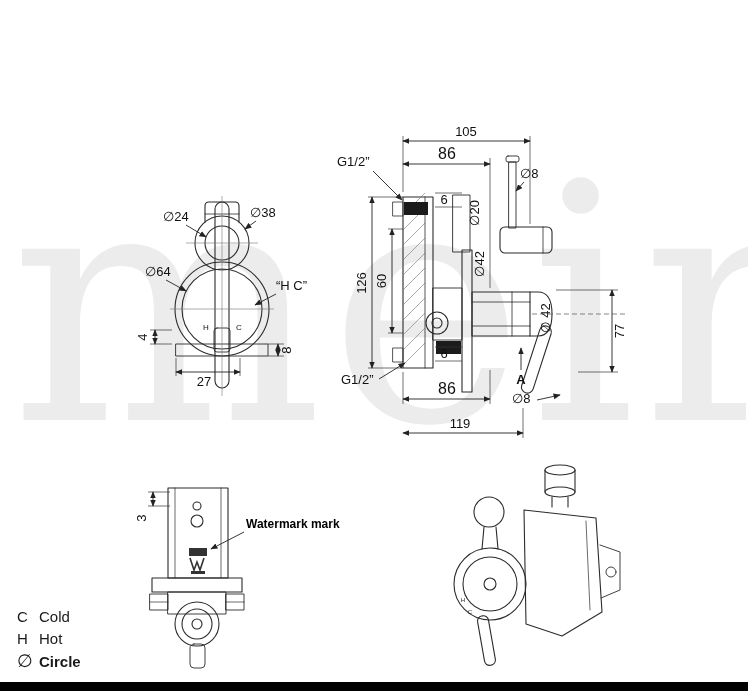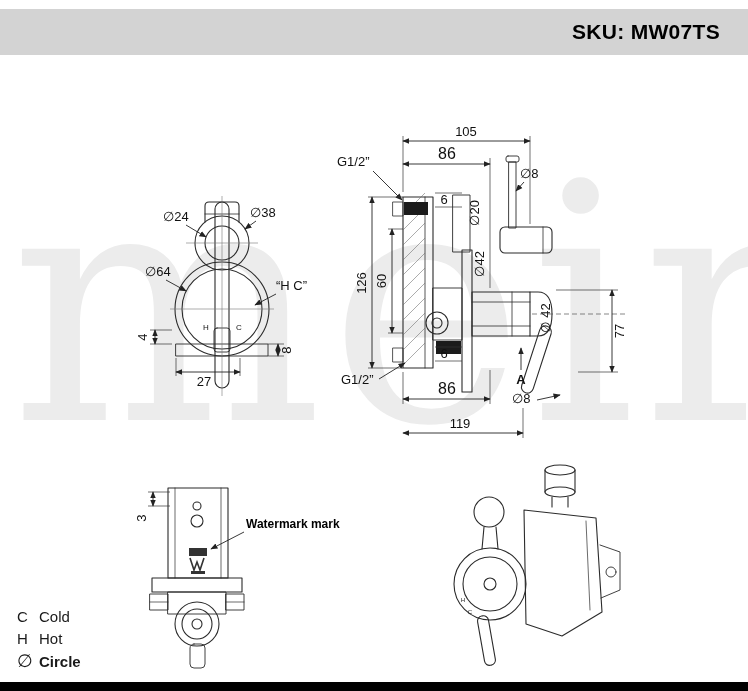--- a/index.html
+++ b/index.html
@@ -35,23 +35,20 @@
   text.boldt{font-weight:bold;}
   text.note{font-size:12px;font-weight:bold;}
   text.tiny{font-size:8px;text-anchor:middle;fill:#111;font-family:"Liberation Sans",sans-serif;}
   text.micro{font-size:6px;text-anchor:middle;fill:#222;font-family:"Liberation Sans",sans-serif;}
 </style>
 </head>
 <body>
 
 <div class="page">
 
-  <div class="header">
-    <span class="sku">SKU: MW07TS</span>
-  </div>
 
   <div class="watermark">meir.</div>
 
   <svg class="drawing" width="748" height="691" viewBox="0 0 748 691" xmlns="http://www.w3.org/2000/svg">
     <defs>
       <marker id="arw" viewBox="0 0 10 10" refX="9" refY="5" markerWidth="8" markerHeight="8" orient="auto-start-reverse">
         <path d="M0,1 L10,5 L0,9 Z" fill="#222"></path>
       </marker>
     </defs>
 

